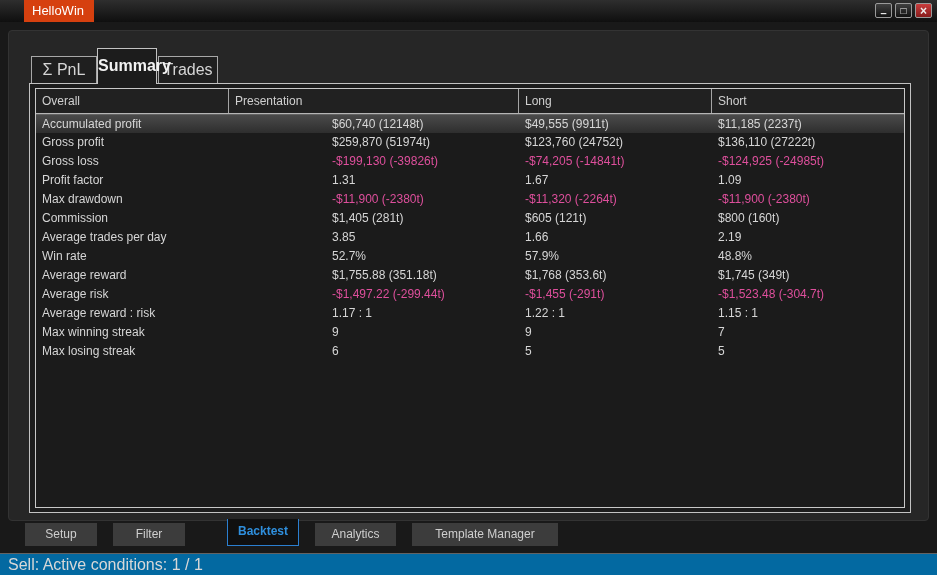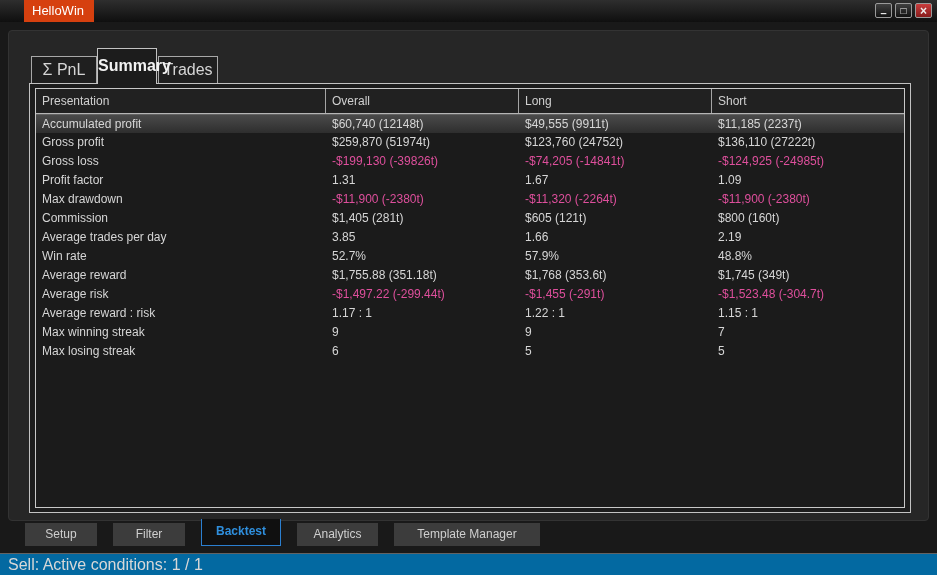--- a/index.html
+++ b/index.html
@@ -50,21 +50,21 @@
   .tcell { padding-left:6px; line-height:19px; white-space:nowrap; overflow:hidden; }
   .trow.selected { background:linear-gradient(#4a4a4a,#2e2e2e); border-top:1px solid #636363; }
   .trow.selected .tcell { line-height:18px; }
   .trow.negative .tcell:not(.c0) { color:#de4f9c; }
 
   
   .btabs { position:absolute; left:25px; top:519px; height:27px; display:flex;
            align-items:flex-end; gap:16px; }
   .btab { height:23px; background:#3c3c3c; color:#cfcfcf; font-size:12px;
           text-align:center; line-height:22px; cursor:pointer; }
-  .b0 { width:72px; } .b1 { width:72px; } .b2 { width:80px; } .b3 { width:81px; } .b4 { width:146px; }
+  .b0 { width:72px; } .b1 { width:72px; } .b2 { width:72px;margin-left:26px; } .b3 { width:81px; } .b4 { width:146px; }
   .btab.active { height:27px; background:#101010; color:#2f8fdd; font-weight:bold;
                  border:1px solid #2b7fd0; border-top:none; line-height:25px; }
 
   
   .statusbar { position:absolute; left:0; top:553px; width:937px; height:22px;
                background:#0369a1; border-top:1px solid #636363; color:#d8d8d8;
                font-size:16px; line-height:21px; padding-left:8px; }
 </style>
 </head>
 <body>
@@ -88,22 +88,22 @@
 
   <div class="panel">
 
     <div class="ttab t0">Σ PnL</div>
     <div class="ttab active">Summary</div>
     <div class="ttab t2">Trades</div>
 
     <div class="tabpage">
       <div class="table">
         <div class="thead">
+          <div class="hcell c1">Overall</div>
           <div class="hcell c0">Presentation</div>
-          <div class="hcell c1">Overall</div>
           <div class="hcell c2">Long</div>
           <div class="hcell c3">Short</div>
         </div>
         <div>
             <div class="trow selected">
               <div class="tcell c0">Accumulated profit</div>
               <div class="tcell c1">$60,740 (12148t)</div>
               <div class="tcell c2">$49,555 (9911t)</div>
               <div class="tcell c3">$11,185 (2237t)</div>
             </div>

